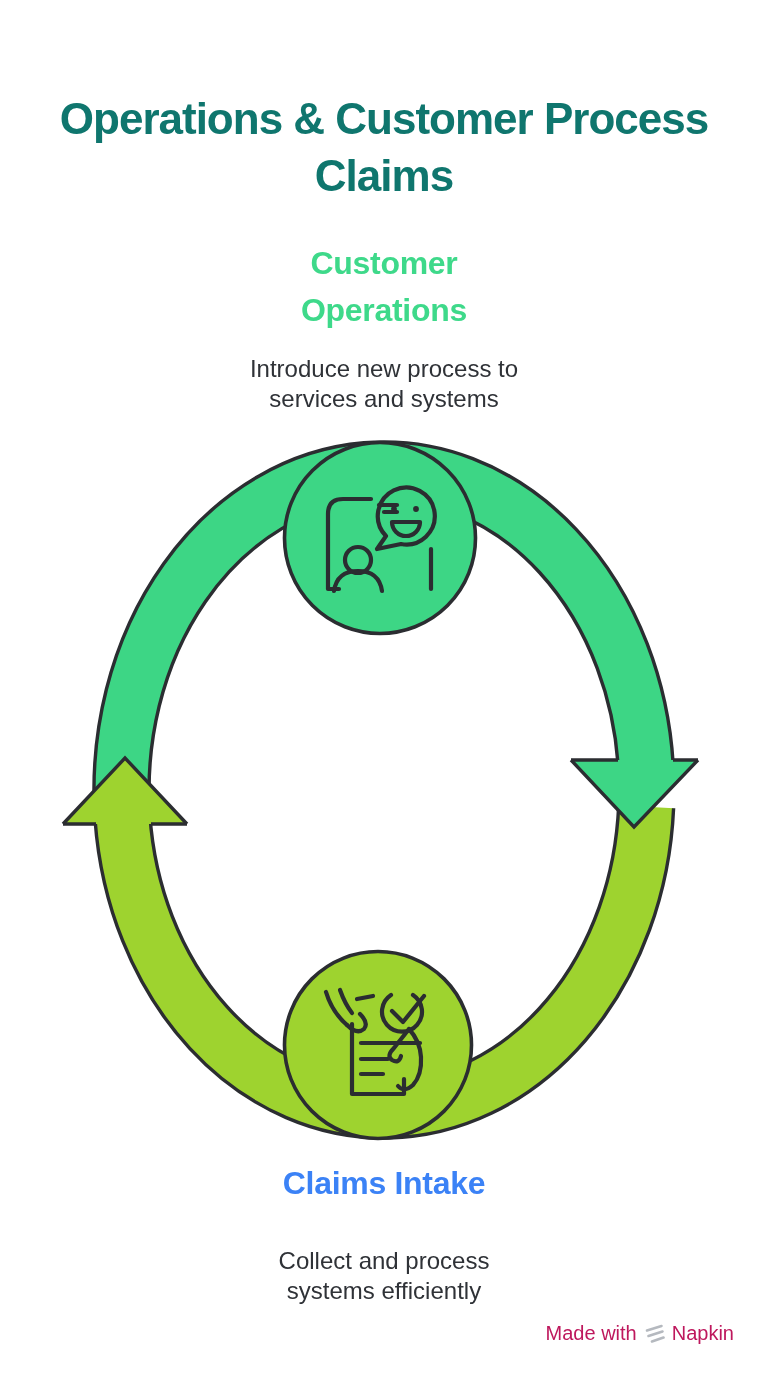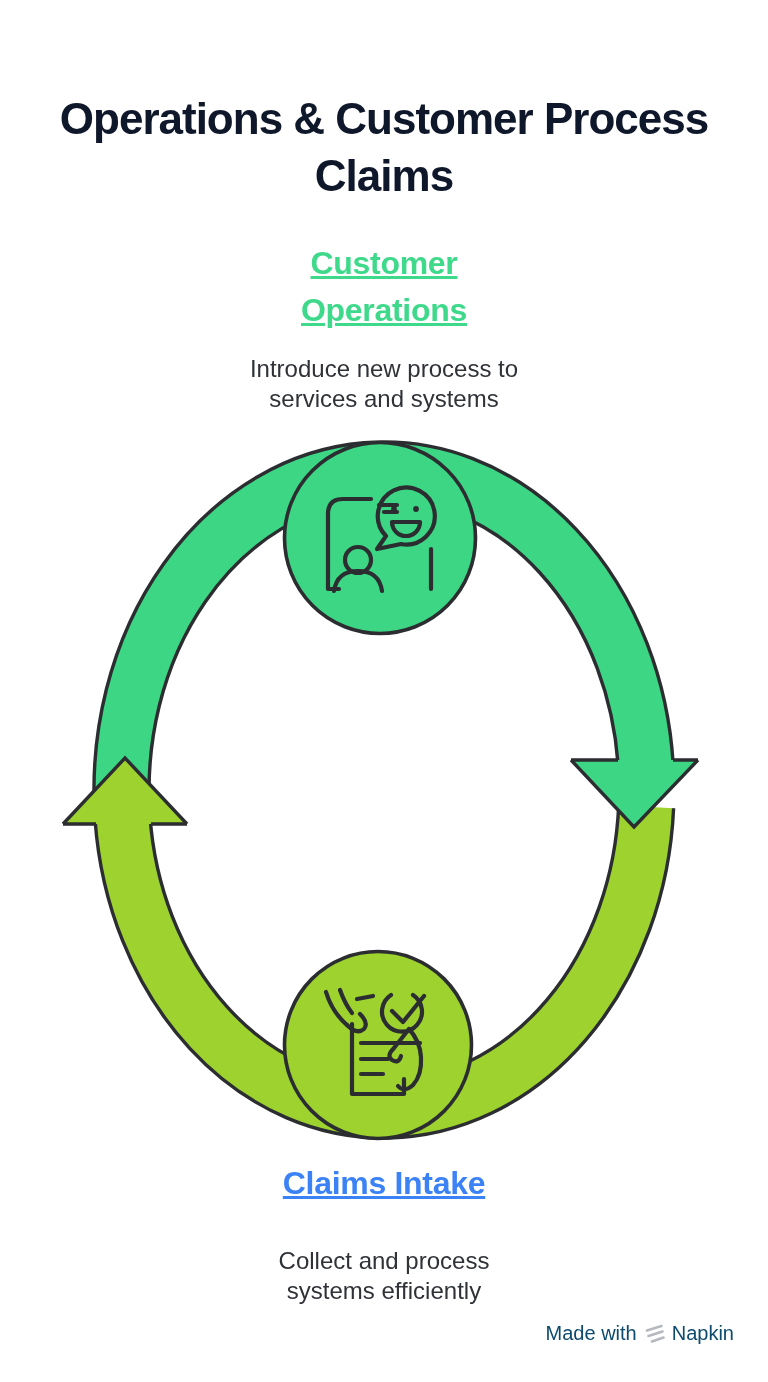--- a/index.html
+++ b/index.html
@@ -5,36 +5,36 @@
   html,body{margin:0;padding:0;background:#ffffff;}
   body{
     width:768px;height:1382px;position:relative;overflow:hidden;
     font-family:"Liberation Sans",sans-serif;
   }
   .stage{position:absolute;inset:0;}
   svg.diagram{position:absolute;left:0;top:0;}
   .txt{position:absolute;left:0;width:768px;text-align:center;}
   .title{
     top:90px;font-size:44px;line-height:57px;font-weight:700;
-    color:#0f172a;letter-spacing:-1px;
+    color:#0f766e;letter-spacing:-1px;
   }
   .node-heading{
-    font-size:32px;line-height:47px;font-weight:700;letter-spacing:-0.3px;text-decoration:underline;
+    font-size:32px;line-height:47px;font-weight:700;letter-spacing:-0.3px;
   }
   .heading-onboarding{top:240px;color:#3ed98a;}
   .heading-claims{top:1160px;color:#3b82f6;}
   .node-desc{
     font-size:24px;line-height:30px;font-weight:400;color:#2f3237;
   }
   .desc-onboarding{top:354px;}
   .desc-claims{top:1246px;}
   .footer{
     position:absolute;top:1320px;right:34px;height:26px;
     display:flex;align-items:center;gap:7px;
-    font-size:20px;color:#0c4a6e;font-weight:400;
+    font-size:20px;color:#be185d;font-weight:400;
   }
   .footer .logo{display:block;}
 </style>
 </head>
 <body>
 
 <div class="stage">
 
   <svg class="diagram" width="768" height="1382" viewBox="0 0 768 1382">
 

